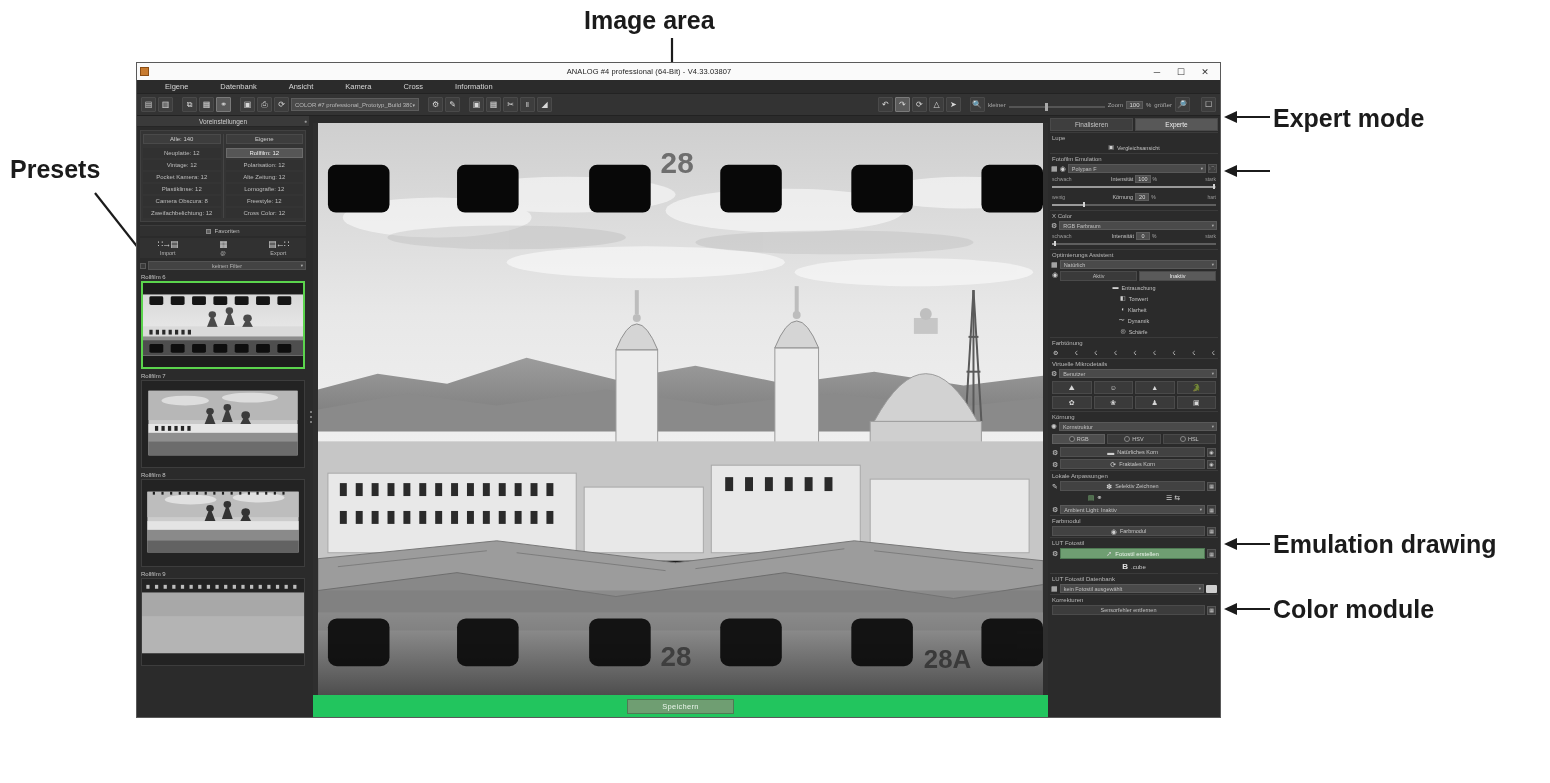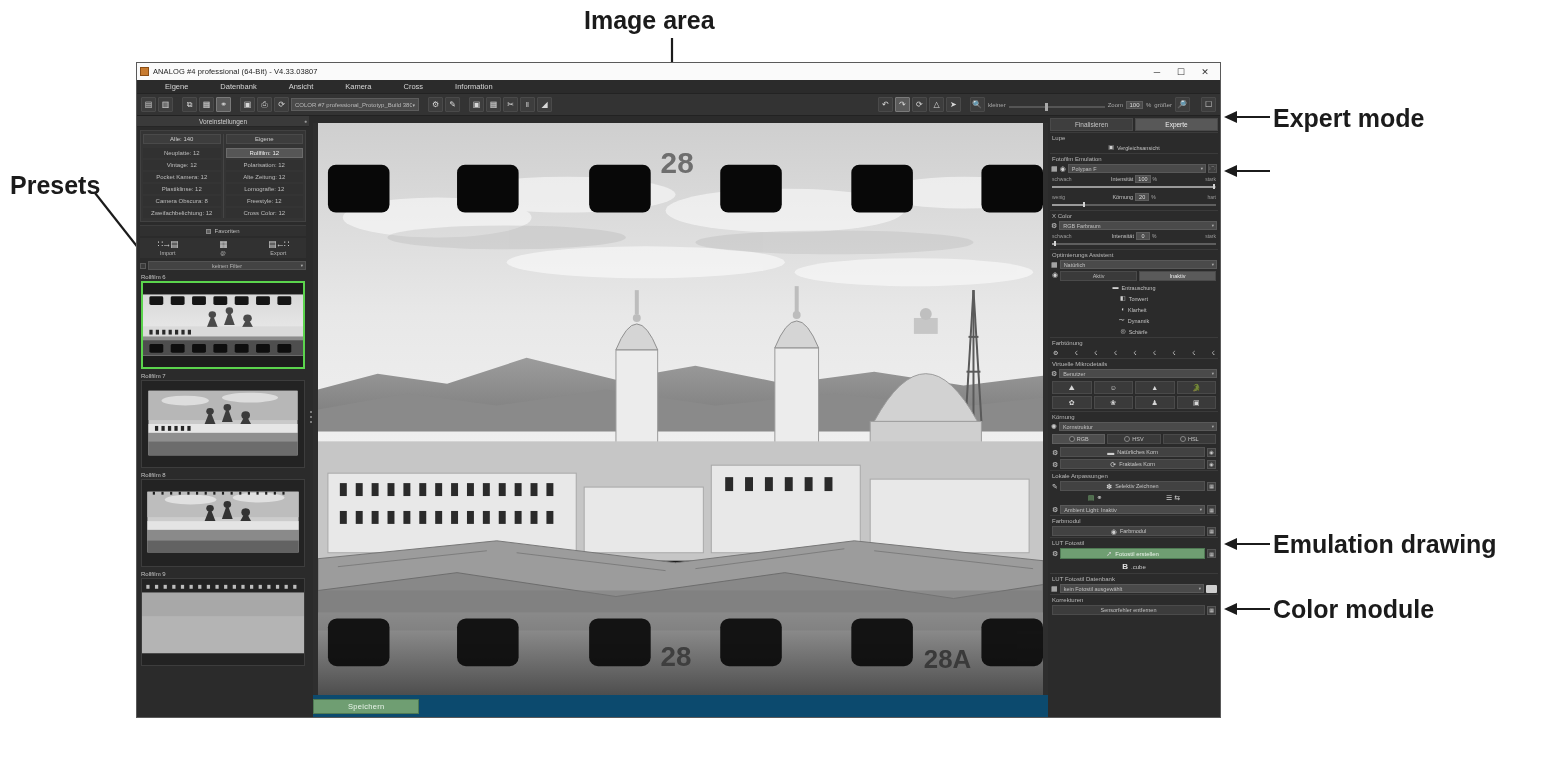--- a/index.html
+++ b/index.html
@@ -37,21 +37,21 @@
   }
   .titlebar {
     height: 17px; background: #fafafa; color: #222;
     display: flex; align-items: center; padding: 0 3px;
     font-size: 7.5px;
   }
   .tb-icon {
     width: 9px; height: 9px; background:#c77b30; margin-right: 4px;
     border:1px solid #8a4d14; flex: none;
   }
-  .tb-title { flex: 1; letter-spacing: .1px; }
+  .tb-title { flex: 1; letter-spacing: .1px; text-align: center; }
   .tb-btns { display:flex; gap:0px; }
   .tb-btn {
     width: 24px; height: 17px; display:flex; align-items:center; justify-content:center;
     font-size: 9px; color:#333;
   }
 
   .menubar {
     height: 14px; background:#2b2b2b; display:flex; align-items:center;
     padding-left: 12px; gap: 0px; font-size: 7.5px; color:#d6d6d6;
     border-bottom:1px solid #232323;
@@ -142,21 +142,21 @@
     position:relative;
   }
   .thumb.selected { border:2px solid #5bd44d; }
 
   
   #center { flex:1; background:#2e2e2e; position:relative; display:flex; flex-direction:column; }
   .center-top { height:7px; background:#2b2b2b; }
   .canvas {
     flex:1; margin:0 5px; background:#191919; position:relative; overflow:hidden;
   }
-  .canvas-bottom { height:22px; display:flex; align-items:center; background:#0c4a6e; }
+  .canvas-bottom { height:22px; display:flex; align-items:center; justify-content:center; background:#22c55e; }
   .save-btn {
     background:#6f9e72; border:1px solid #4f7a54; color:#e9f5ea;
     font-size:7.5px; padding:2px 34px; letter-spacing:.3px;
   }
 
   
   #rightpanel { width:172px; background:#2b2b2b; flex:none; display:flex; flex-direction:column; font-size:6px; }
   .rtabs { display:flex; gap:2px; padding:2px 2px 1px 2px; }
   .rtab {
     flex:1; text-align:center; font-size:6.5px; padding:2px 0;
@@ -283,21 +283,21 @@
     <line x1="46" y1="9" x2="10" y2="9" stroke="#1b1b1b" stroke-width="2.2"></line>
     <polygon points="0,9 13,3 13,15" fill="#1b1b1b"></polygon>
   </svg>
 
   <div class="anno" style="left:1273px; top:595px;">Color module</div>
   <svg class="anno-arrow" style="left:1224px; top:600px;" width="46" height="18">
     <line x1="46" y1="9" x2="10" y2="9" stroke="#1b1b1b" stroke-width="2.2"></line>
     <polygon points="0,9 13,3 13,15" fill="#1b1b1b"></polygon>
   </svg>
 
-  <div class="anno" style="left:10px; top:171px;">Presets</div>
+  <div class="anno" style="left:10px; top:155px;">Presets</div>
   <svg class="anno-arrow" style="left:92px; top:190px;" width="70" height="85">
     <line x1="3" y1="3" x2="62" y2="78" stroke="#1b1b1b" stroke-width="2.2"></line>
     <polygon points="68,85 52,76 61,68" fill="#1b1b1b"></polygon>
   </svg>
 
   <div id="app">
 
     <div class="titlebar">
       <div class="tb-icon"></div>
       <div class="tb-title">ANALOG #4 professional (64-Bit) - V4.33.03807</div>

